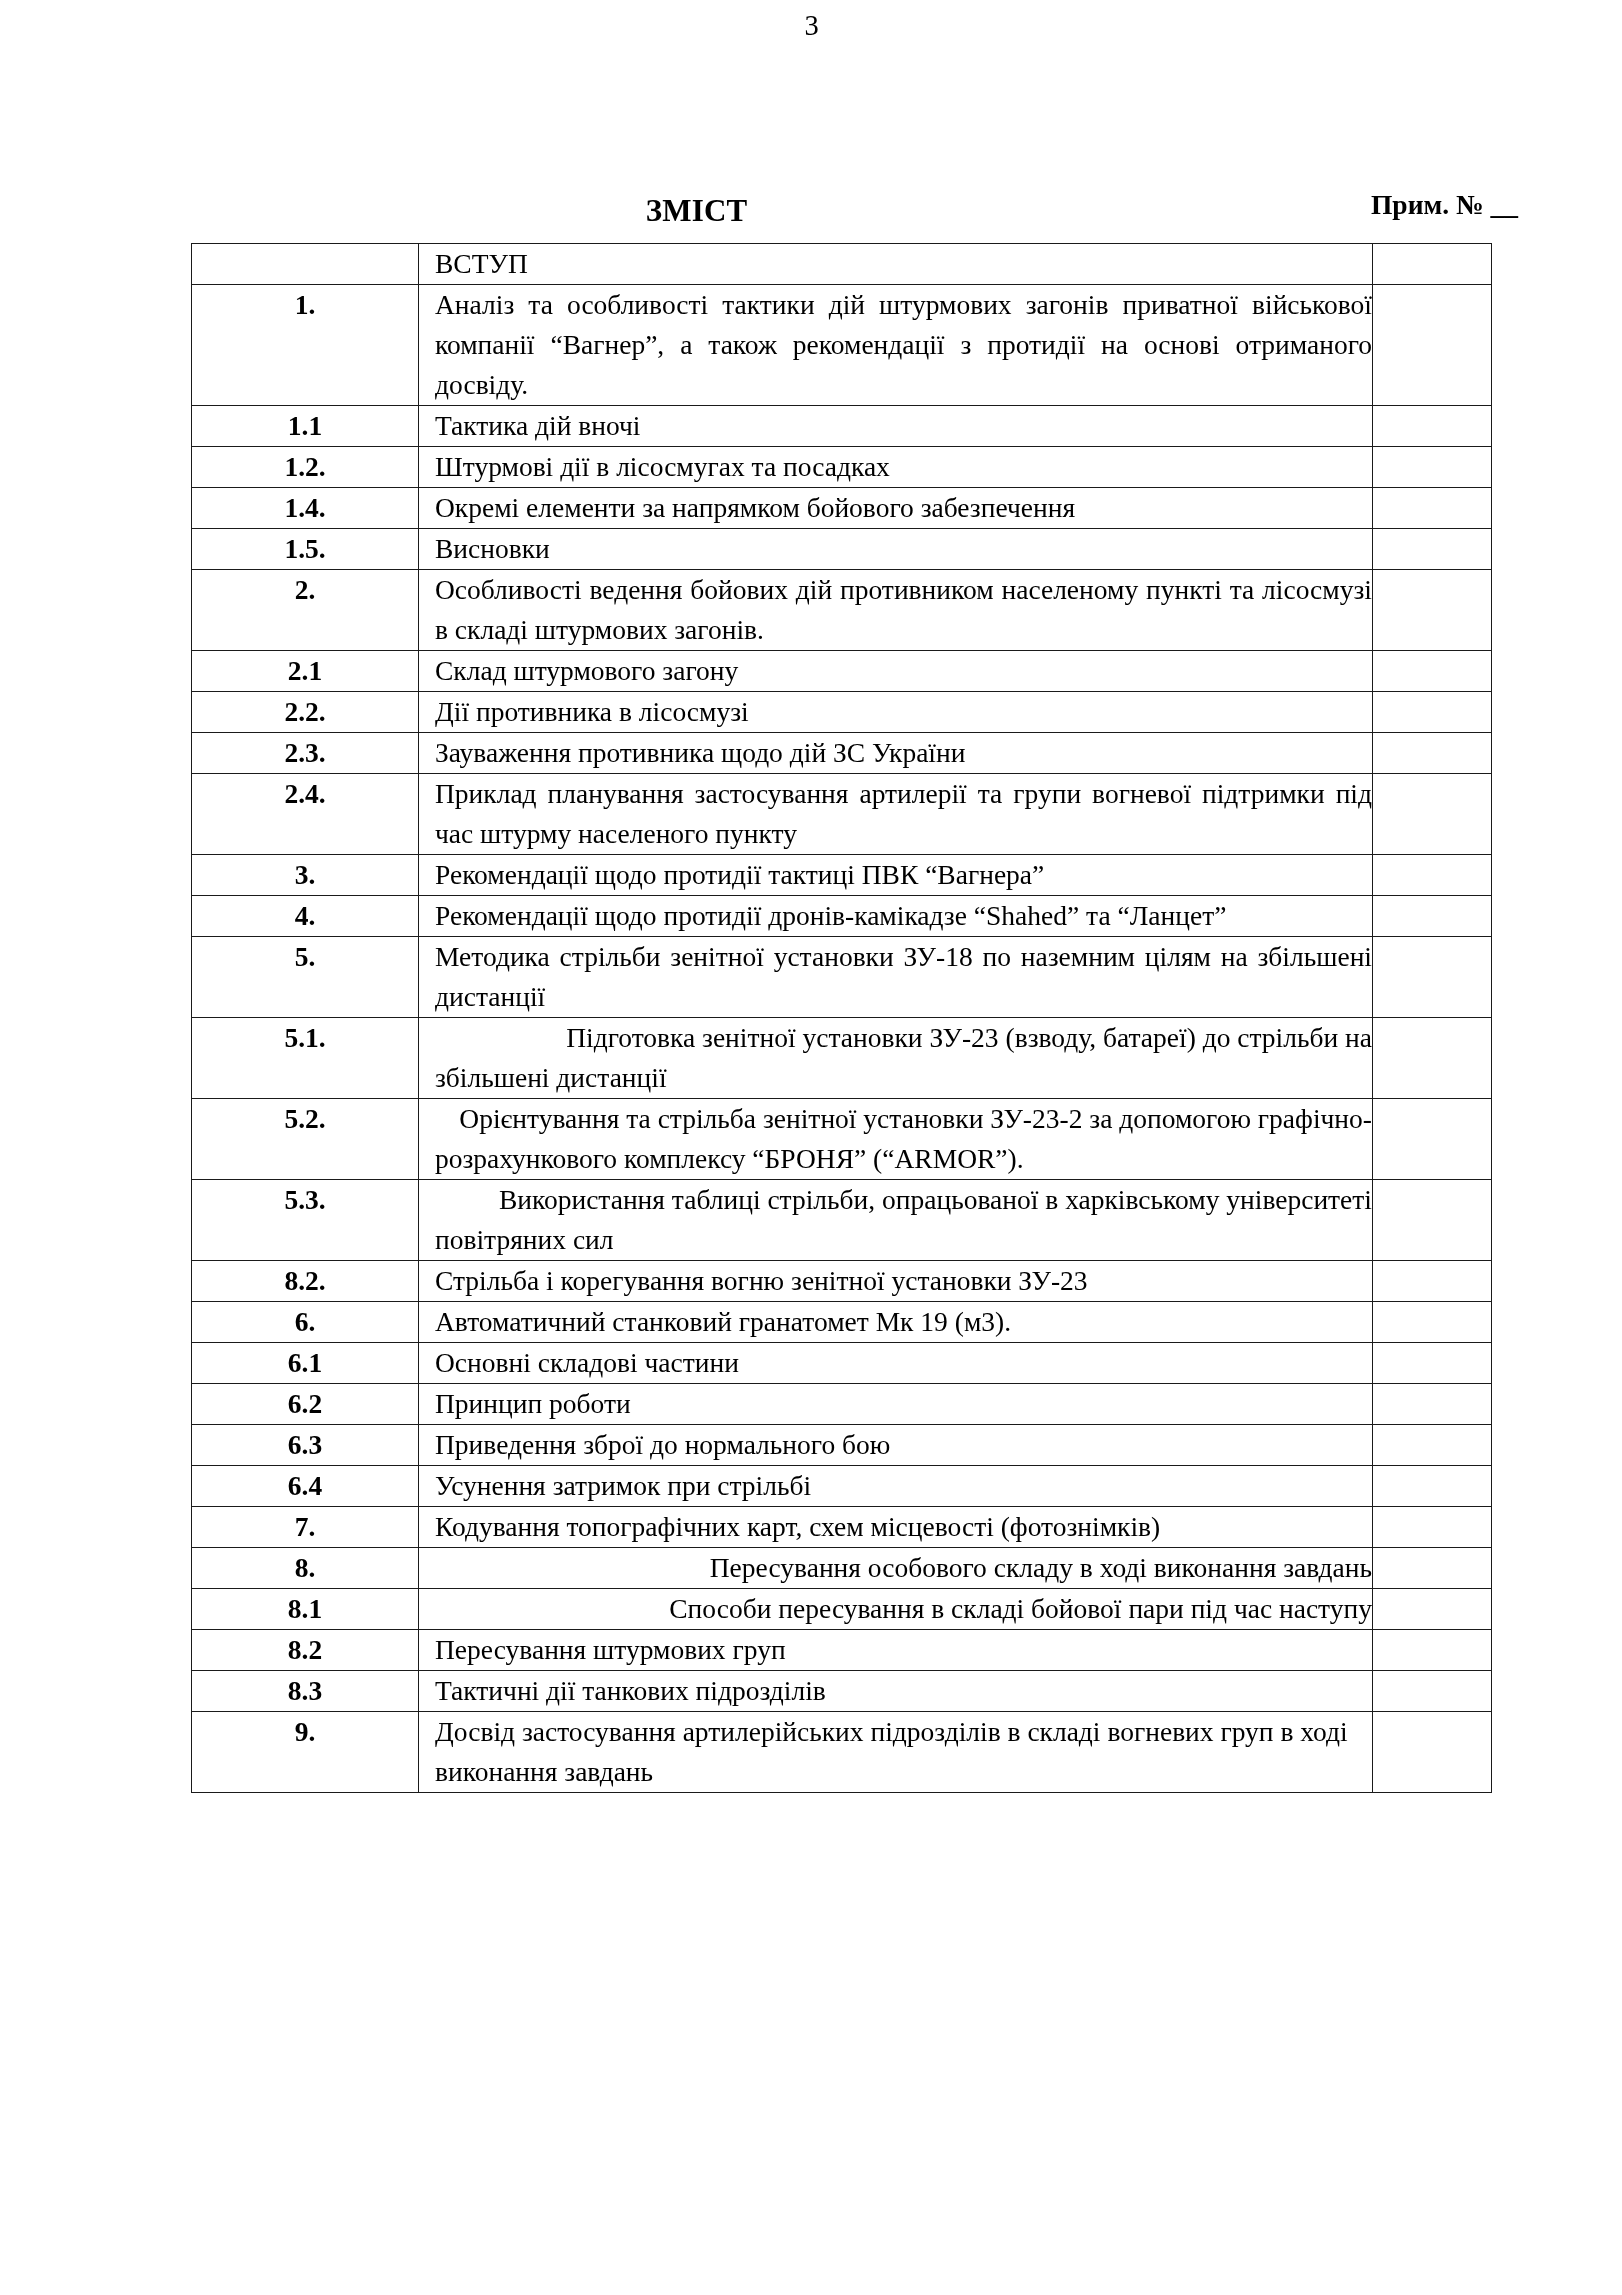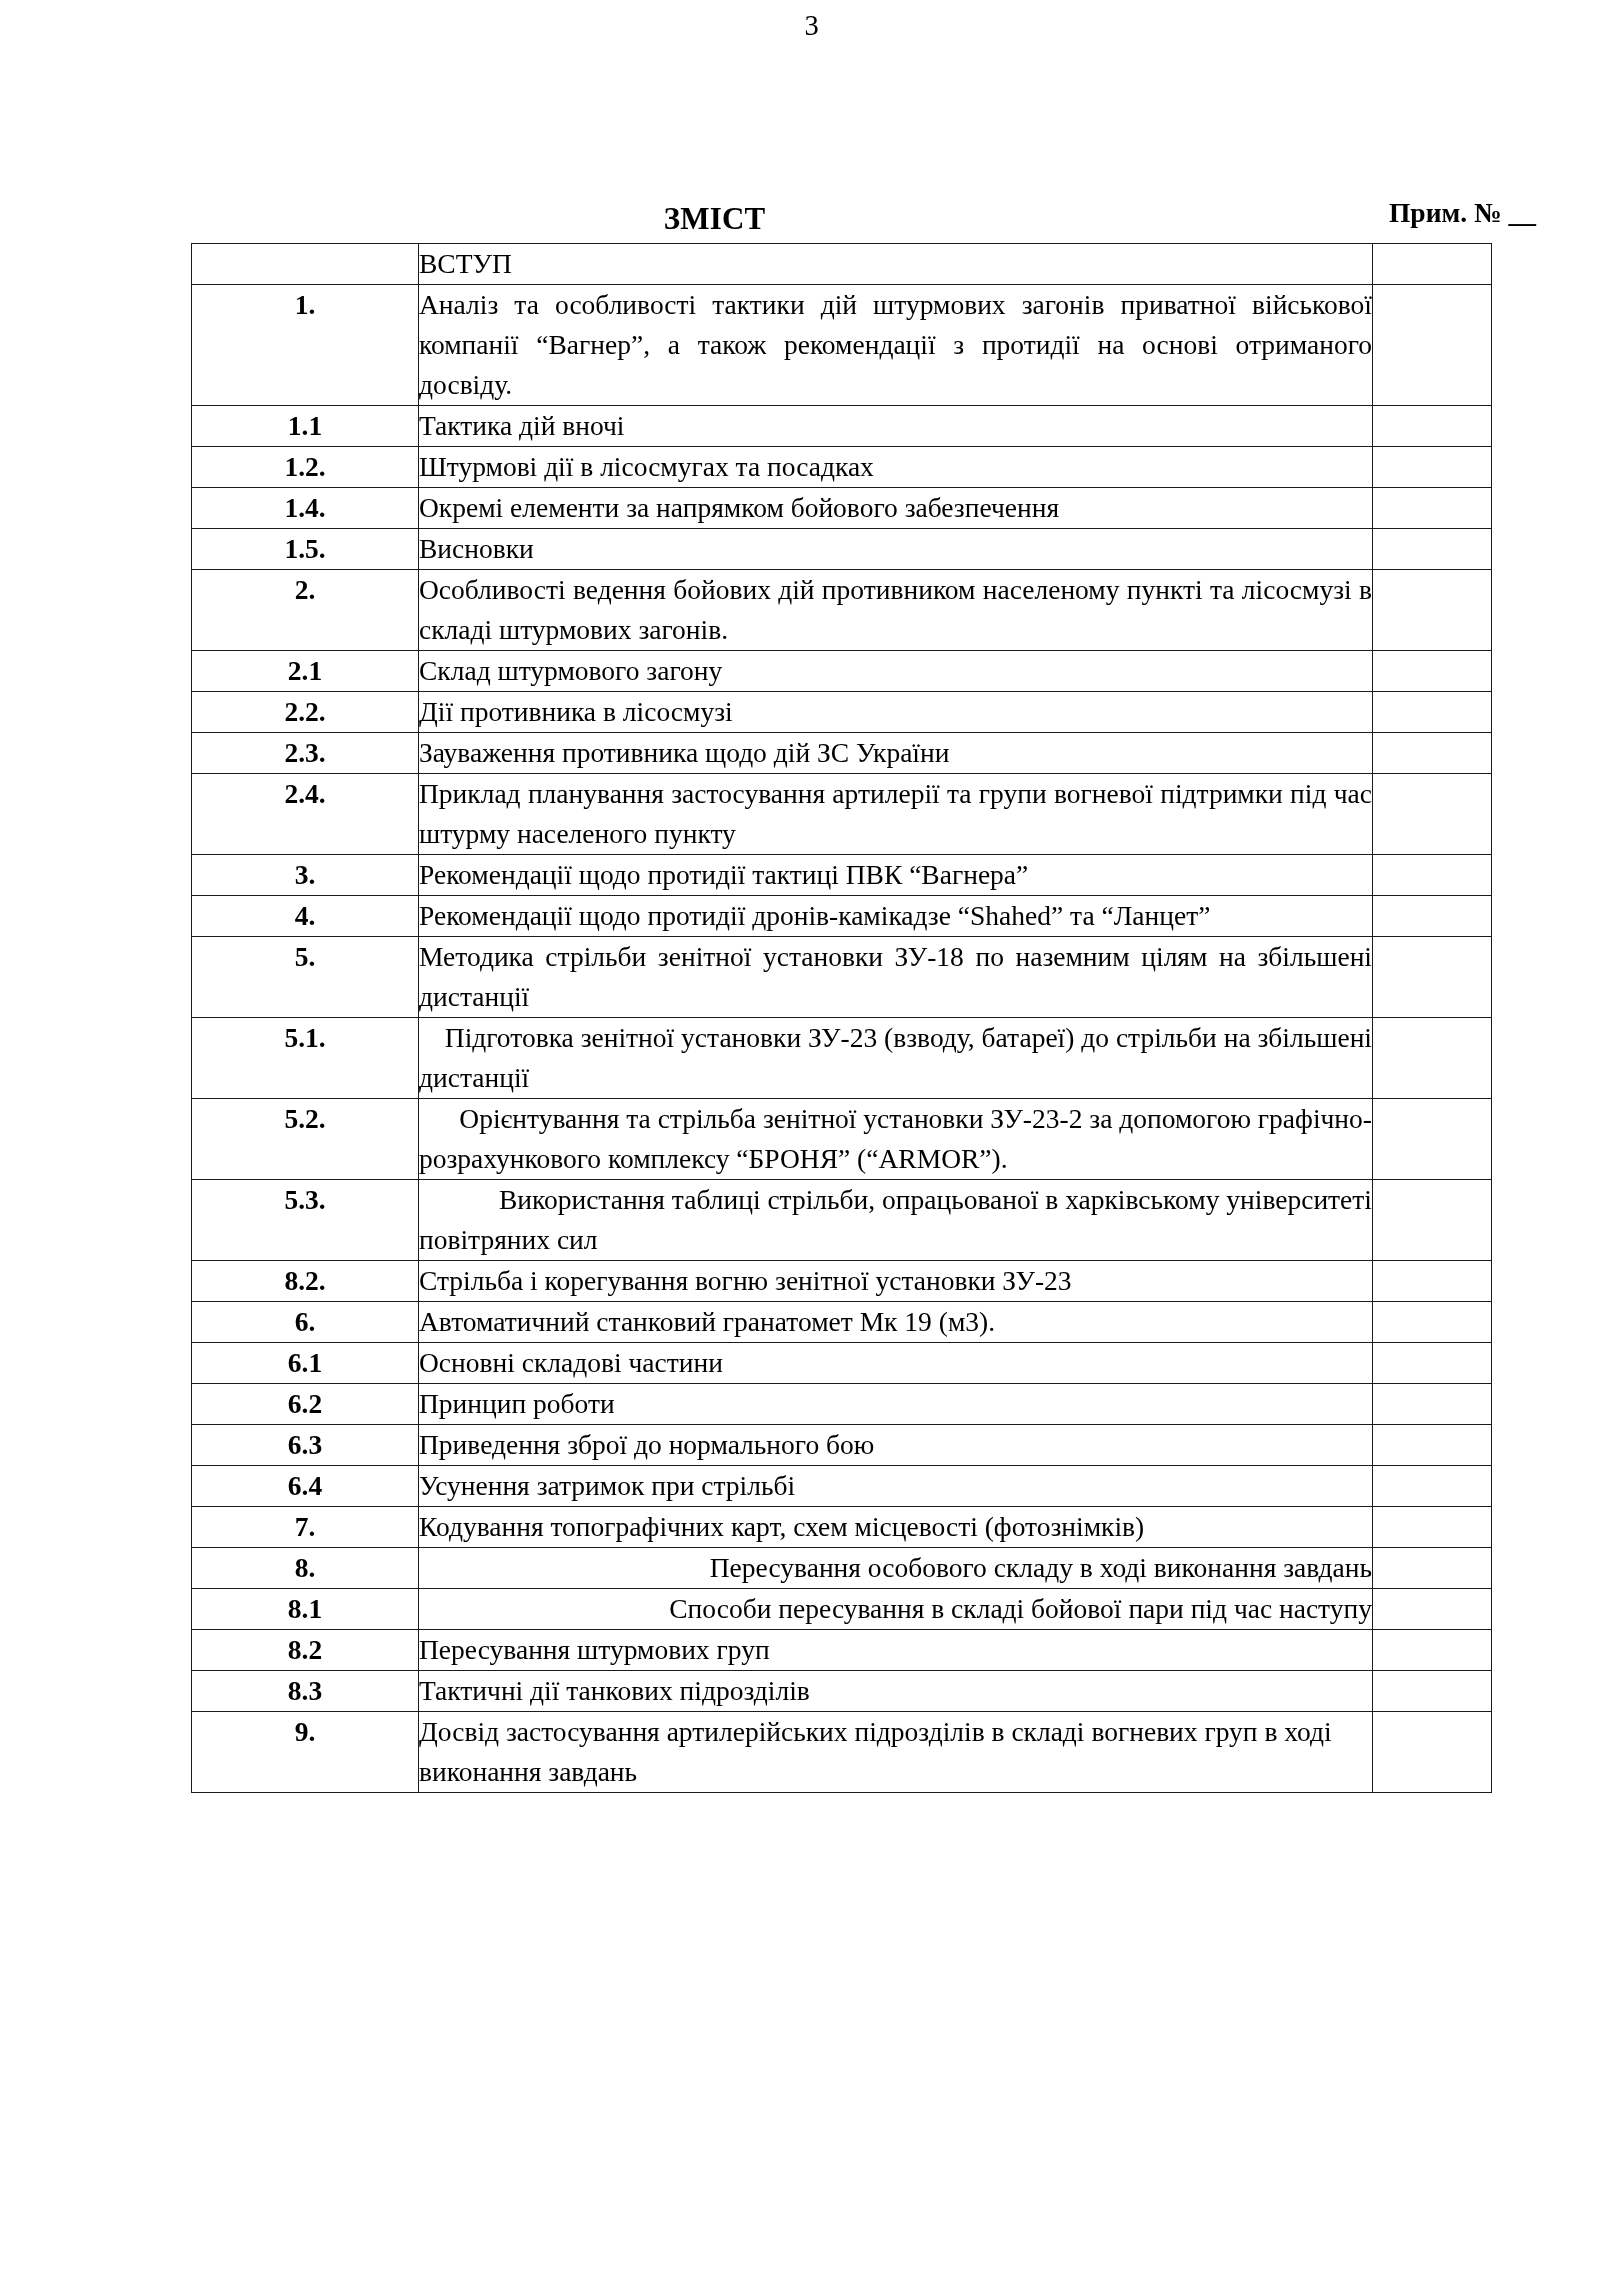--- a/index.html
+++ b/index.html
@@ -33,25 +33,24 @@
     width: 1623px;
     text-align: center;
     font-size: 28.5px;
     line-height: 37px;
     font-weight: 400;
   }
 
   
   .header-band {
     position: absolute;
-    left: 205px;
+    left: 187px;
     top: 191px;
     width: 1300px;
     height: 51px;
-    margin-top: 8px;
   }
   .doc-title {
     position: absolute;
     left: 0;
     top: 0;
     width: 1019px;
     text-align: center;
     font-size: 31px;
     line-height: 40px;
     font-weight: 700;
@@ -98,20 +97,21 @@
     padding: 5.5px 9.2px 7.3px 0;
   }
   td.txt {
     font-size: 27.5px;
     line-height: 40px;
     padding: 4.6px 8.3px 7.3px 8.3px;
     hyphens: none;
   }
   td.txt .line-block {
     display: block;
+    margin-left: 16px;
   }
   td.txt.justify {
     text-align: justify;
     text-align-last: left;
   }
   td.txt.left {
     text-align: left;
   }
   td.txt.indent > .line-block:first-child {
     text-indent: 11px;

